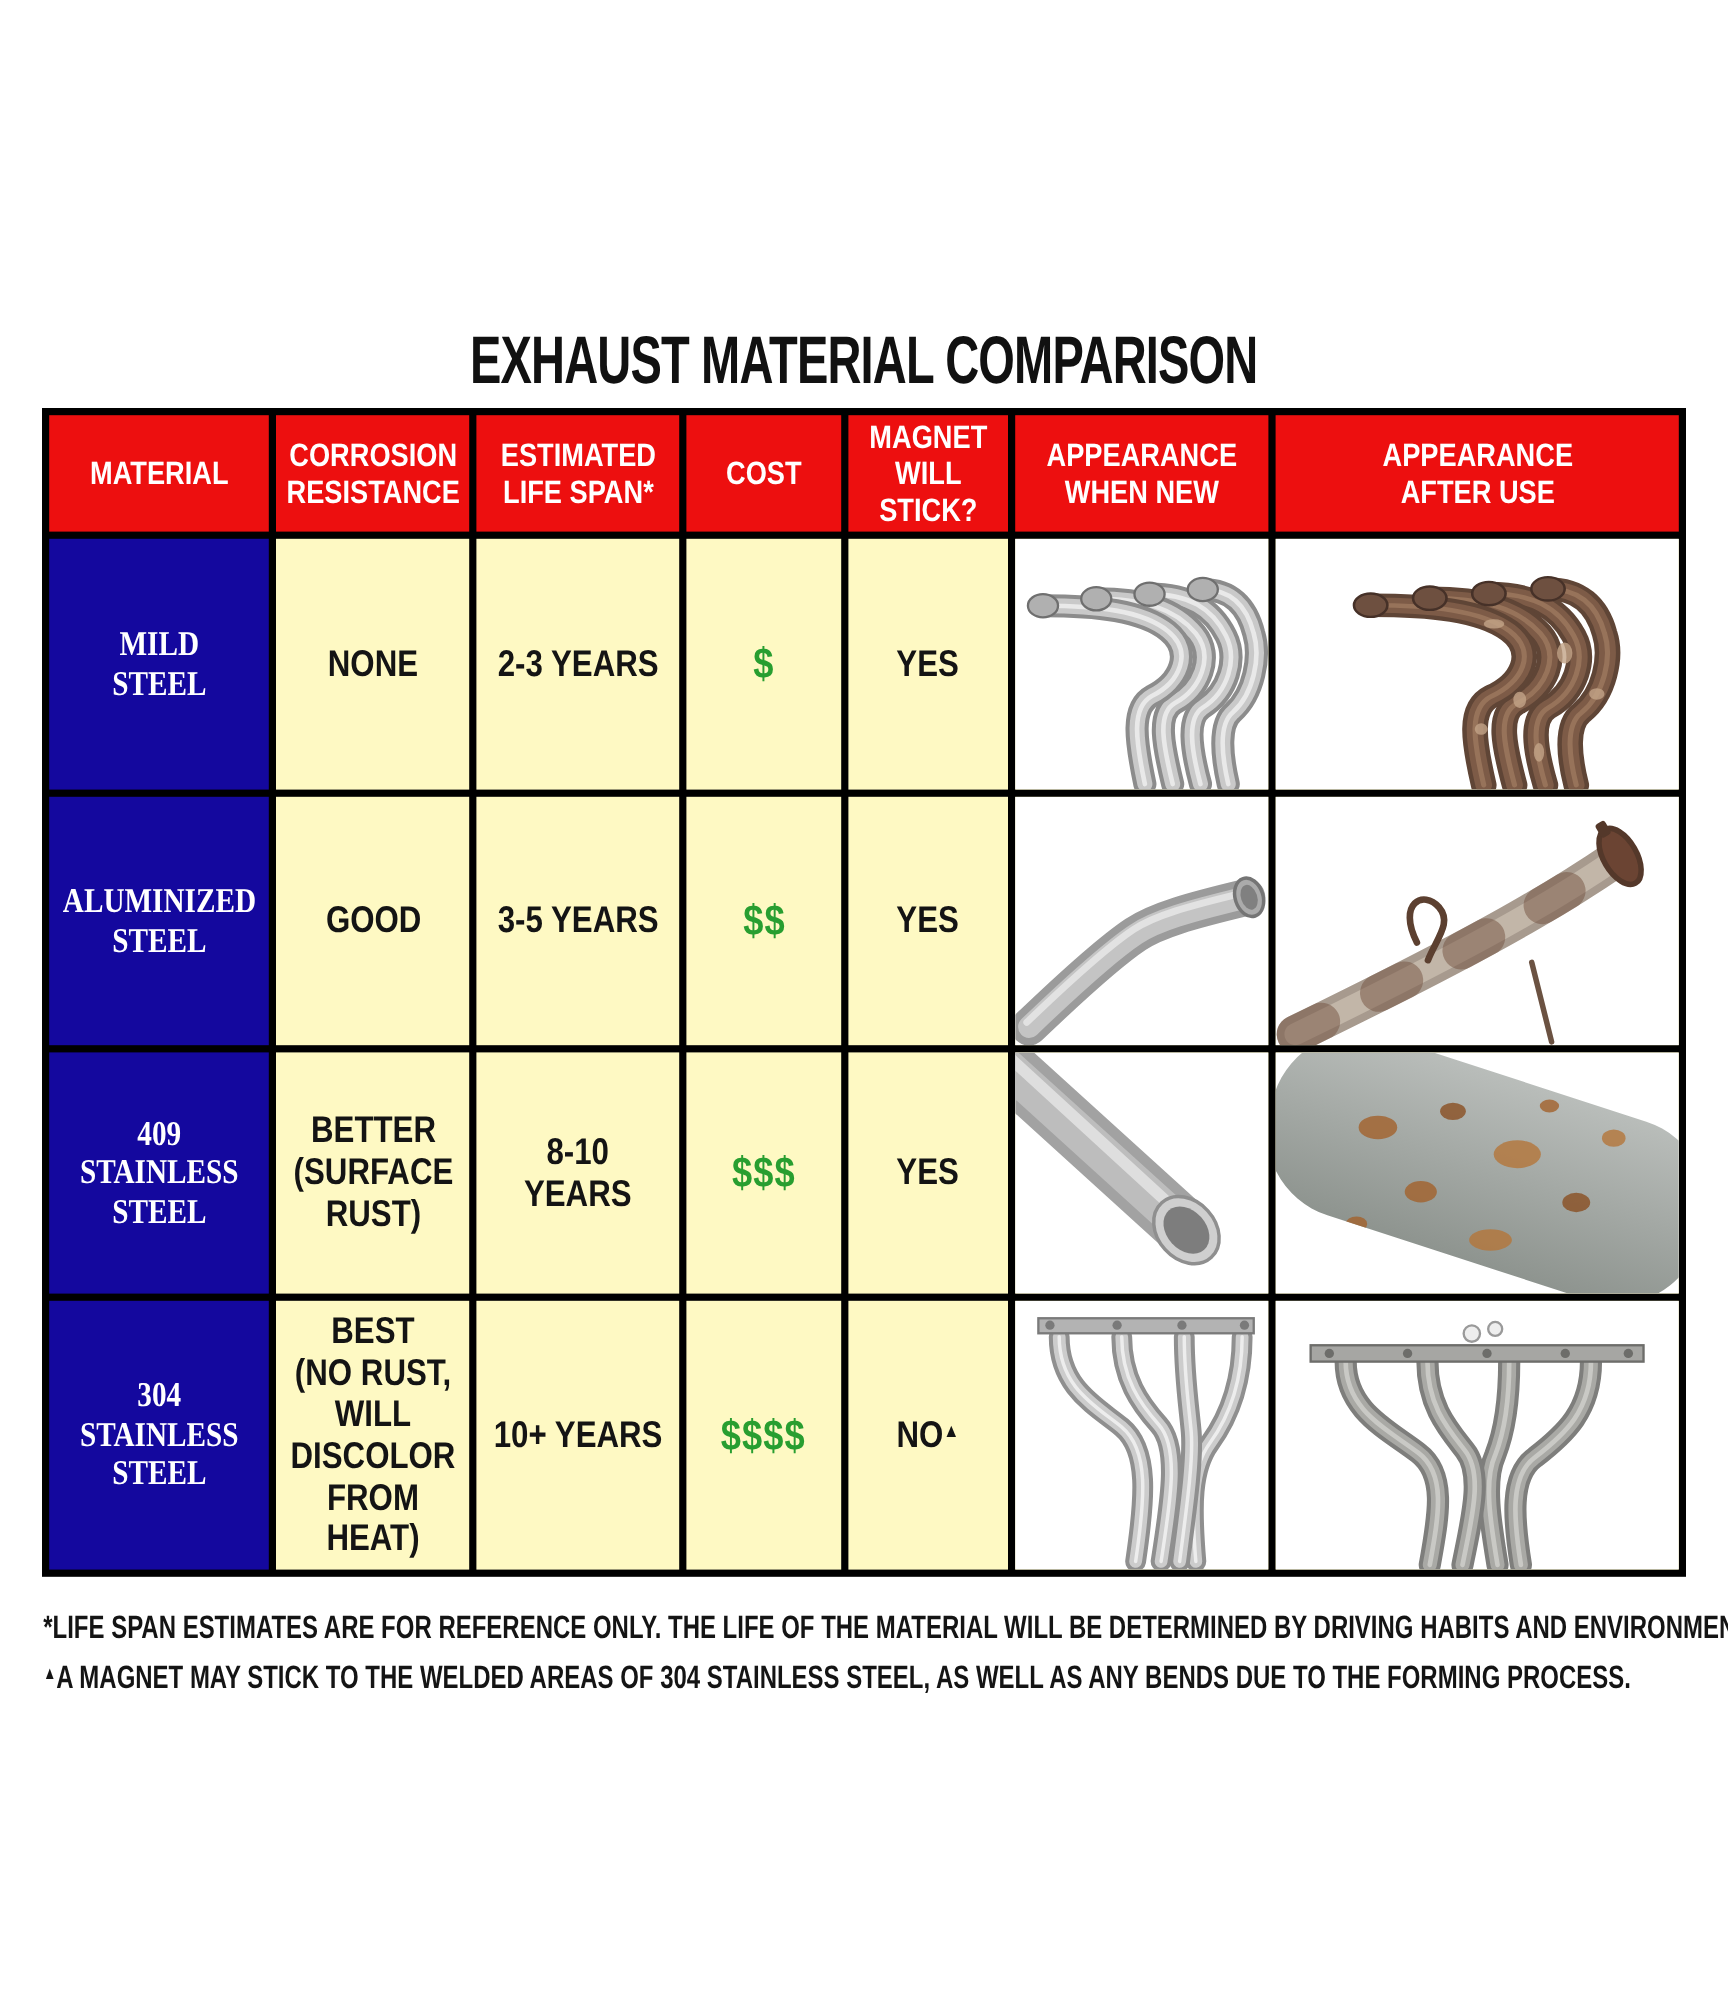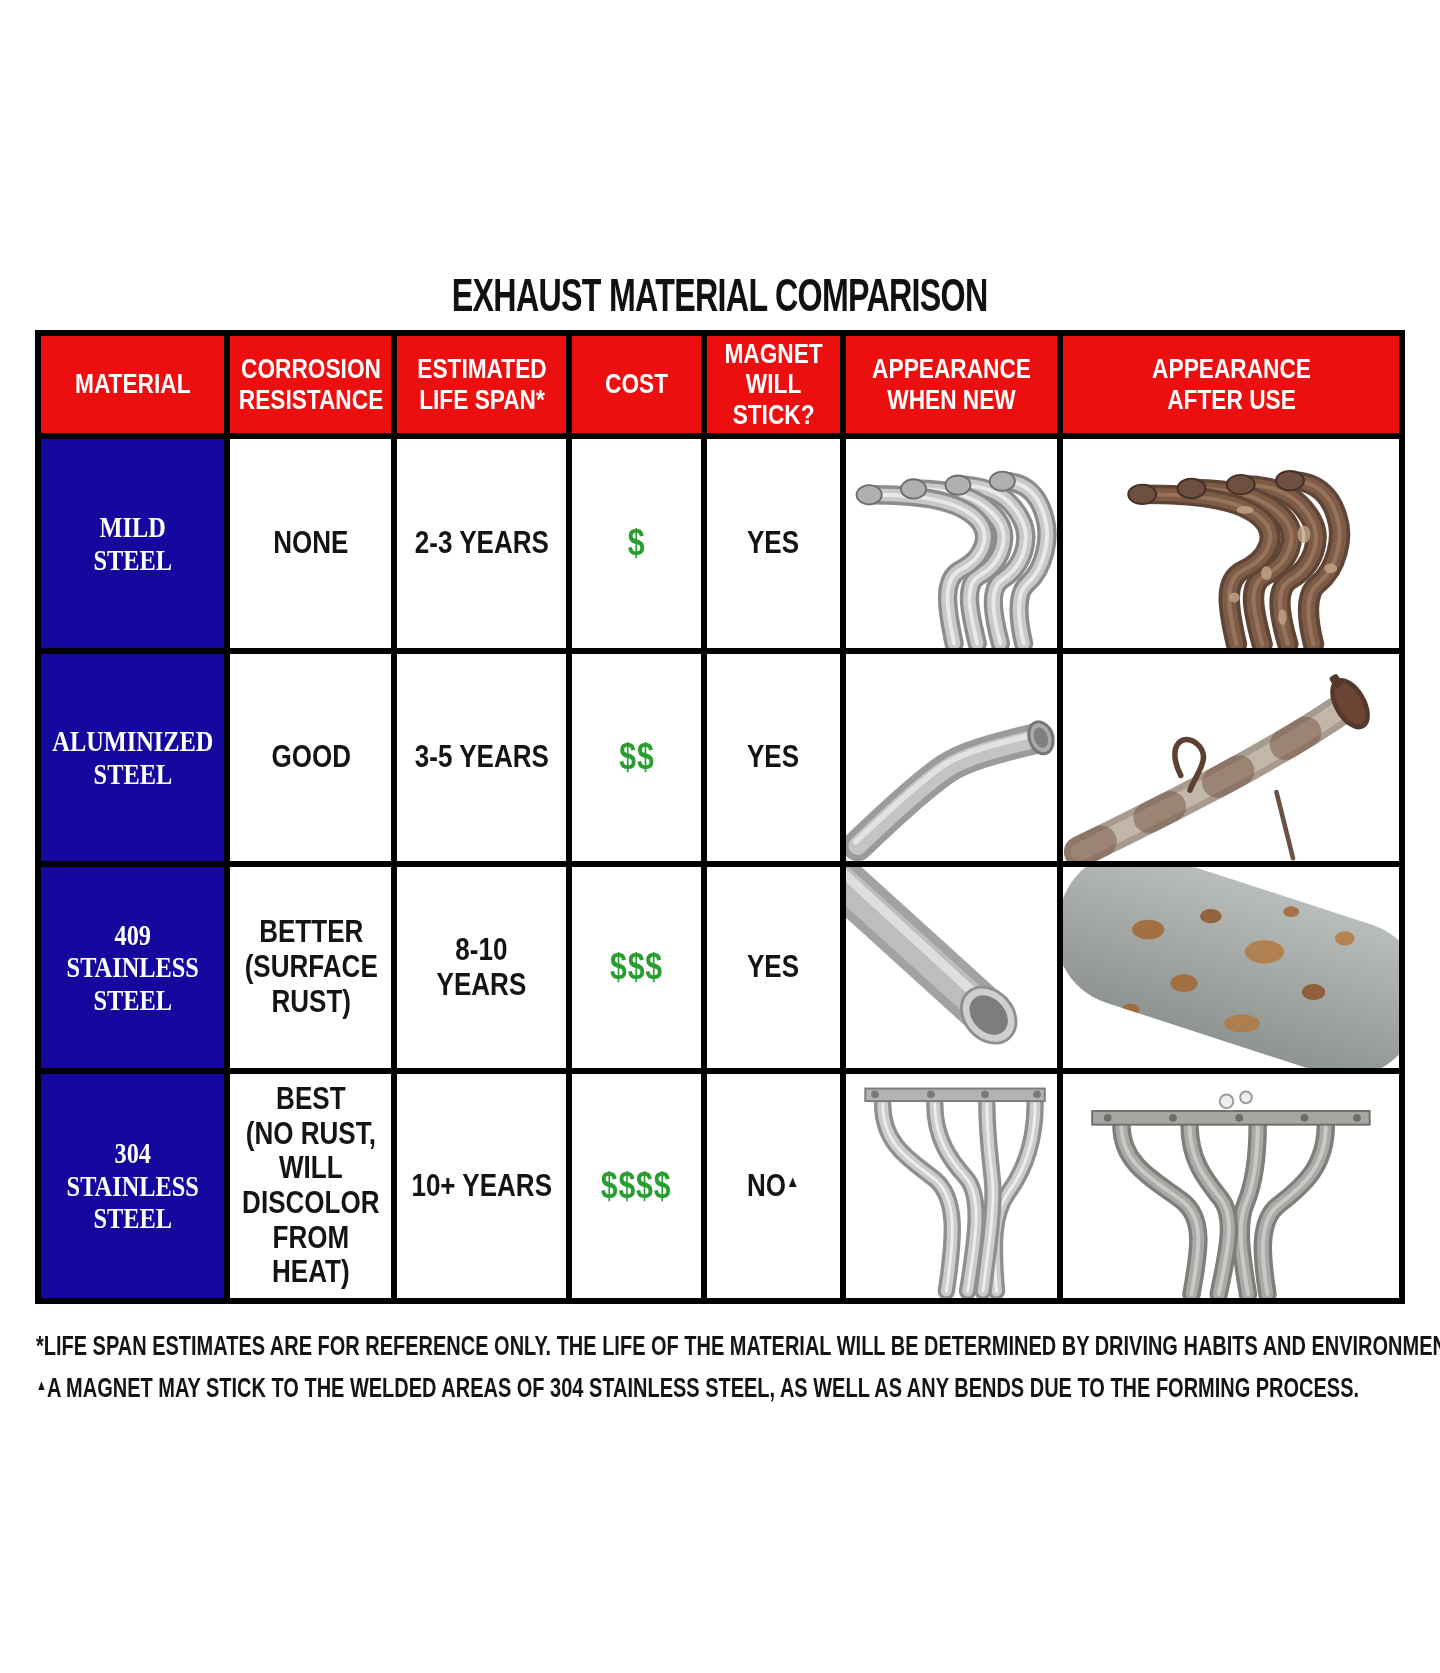--- a/index.html
+++ b/index.html
@@ -3,36 +3,36 @@
 <meta charset="utf-8">
 <style>
   * { margin:0; padding:0; box-sizing:border-box; }
   body {
     width:1440px; height:1673px; background:#ffffff;
     font-family:"Liberation Sans", sans-serif; color:#101010;
     overflow:hidden;
   }
   .title {
     margin-top:272px; text-align:center;
-    font-size:46px; font-weight:bold; color:#111111;
+    font-size:56px; font-weight:bold; color:#111111;
     letter-spacing:-1px; line-height:1;
   }
   .title .cond-t { display:inline-block; transform:scaleX(0.70); transform-origin:center; white-space:nowrap; }
 
   .comparison-table {
     width:1370px; margin:12px auto 0 auto;
     background:#000000; padding:6px;
     display:grid;
     grid-template-columns:190fr 167fr 175fr 133fr 138fr 219fr 348fr;
     grid-template-rows:97px 209px 207px 201px 224px;
     gap:6px;
   }
   .trow { display:contents; }
   .cell {
-    background:#ffffff; display:flex; align-items:center; justify-content:center;
+    background:#fef9c3; display:flex; align-items:center; justify-content:center;
     text-align:center; overflow:hidden;
   }
   .cell-header { background:#ed0f0f; color:#ffffff; font-weight:bold; font-size:27px; }
   .cell-material { background:#14089e; color:#ffffff; font-weight:bold; font-size:29px;font-family:Liberation Serif, serif; }
   .cell-text { color:#141414; font-weight:bold; font-size:31px; }
   .cell-cost { color:#289e30; font-weight:bold; font-size:36px; letter-spacing:1px; }
   .cell-photo { padding:0; }
   .cell-photo svg { width:100%; height:100%; display:block; background:#ffffff; }
 
   .cond {

